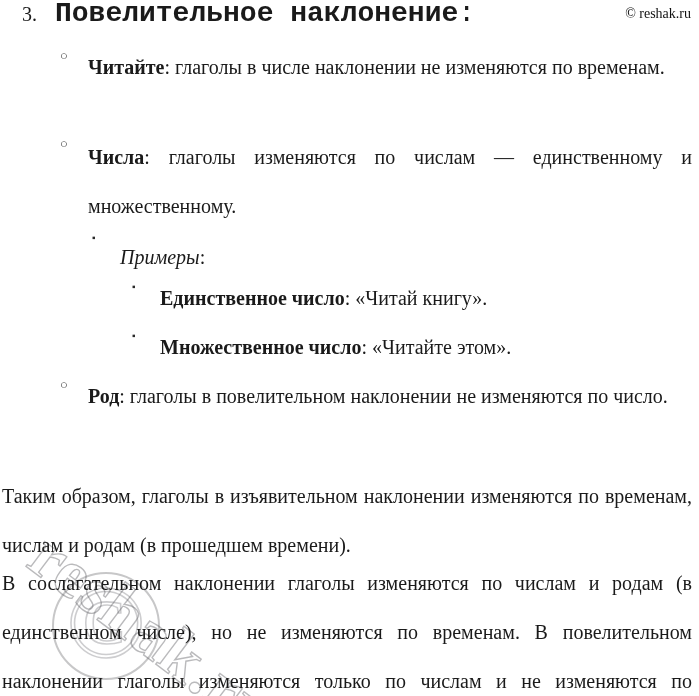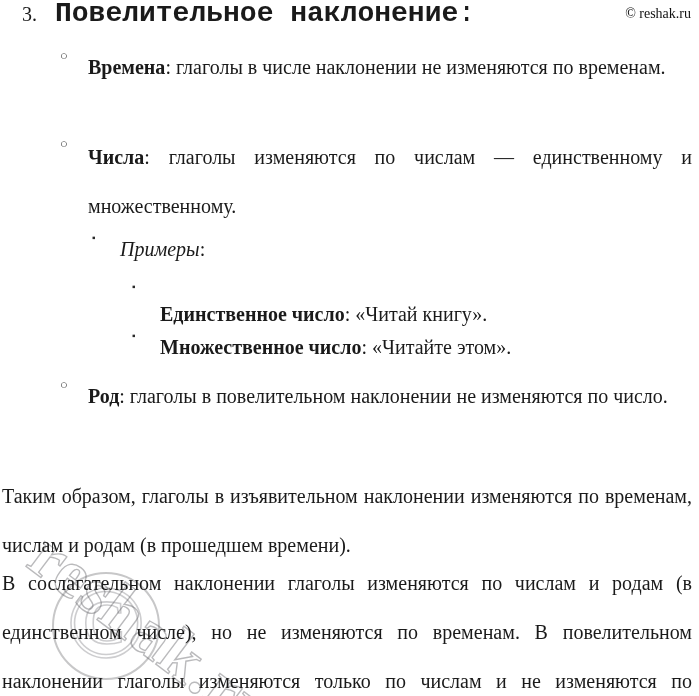--- a/index.html
+++ b/index.html
@@ -166,36 +166,36 @@
 
     <div class="corner-credit">© reshak.ru</div>
 
     <div class="heading-row">
       <span class="heading-num">3.</span>
       <span class="heading-text"><span>Повелительное наклонение</span><span class="tail">:</span></span>
     </div>
 
     <div class="item" style="left:0; top:43px;">
       <span class="bullet-circle" style="left:60px; top:0;">○</span>
-      <div class="para lvl2" style="top:0;"><b>Времена</b><span>: глаголы в числе наклонении не изменяются по временам.</span></div>
+      <div class="para lvl2" style="top:0;"><b>Читайте</b><span>: глаголы в числе наклонении не изменяются по временам.</span></div>
     </div>
 
     <div class="item" style="left:0; top:131px;">
       <span class="bullet-circle" style="left:60px; top:0;">○</span>
       <div class="para lvl2" style="top:2px;"><b>Числа</b><span>: глаголы изменяются по числам — единственному и множественному.</span></div>
     </div>
 
     <div class="item" style="left:0; top:225px;">
       <span class="bullet-square" style="left:92px; top:0;">▪</span>
-      <div class="para lvl3 nojust" style="top:0;text-align:right;"><i>Примеры</i><span>:</span></div>
+      <div class="para lvl3 nojust" style="top:8px;text-align:right;"><i>Примеры</i><span>:</span></div>
     </div>
 
     <div class="item" style="left:0; top:274px;">
       <span class="bullet-square" style="left:132px; top:0;">▪</span>
-      <div class="para lvl4 nojust" style="top:16px;text-align:center;"><b>Единственное число</b><span>: «Читай книгу».</span></div>
+      <div class="para lvl4 nojust" style="top:0;text-align:center;"><b>Единственное число</b><span>: «Читай книгу».</span></div>
     </div>
 
     <div class="item" style="left:0; top:323px;">
       <span class="bullet-square" style="left:132px; top:0;">▪</span>
       <div class="para lvl4 nojust" style="top:0;"><b>Множественное число</b><span>: «Читайте этом».</span></div>
     </div>
 
     <div class="item" style="left:0; top:372px;">
       <span class="bullet-circle" style="left:60px; top:0;">○</span>
       <div class="para lvl2" style="top:0;"><b>Род</b><span>: глаголы в повелительном наклонении не изменяются по число.</span></div>

